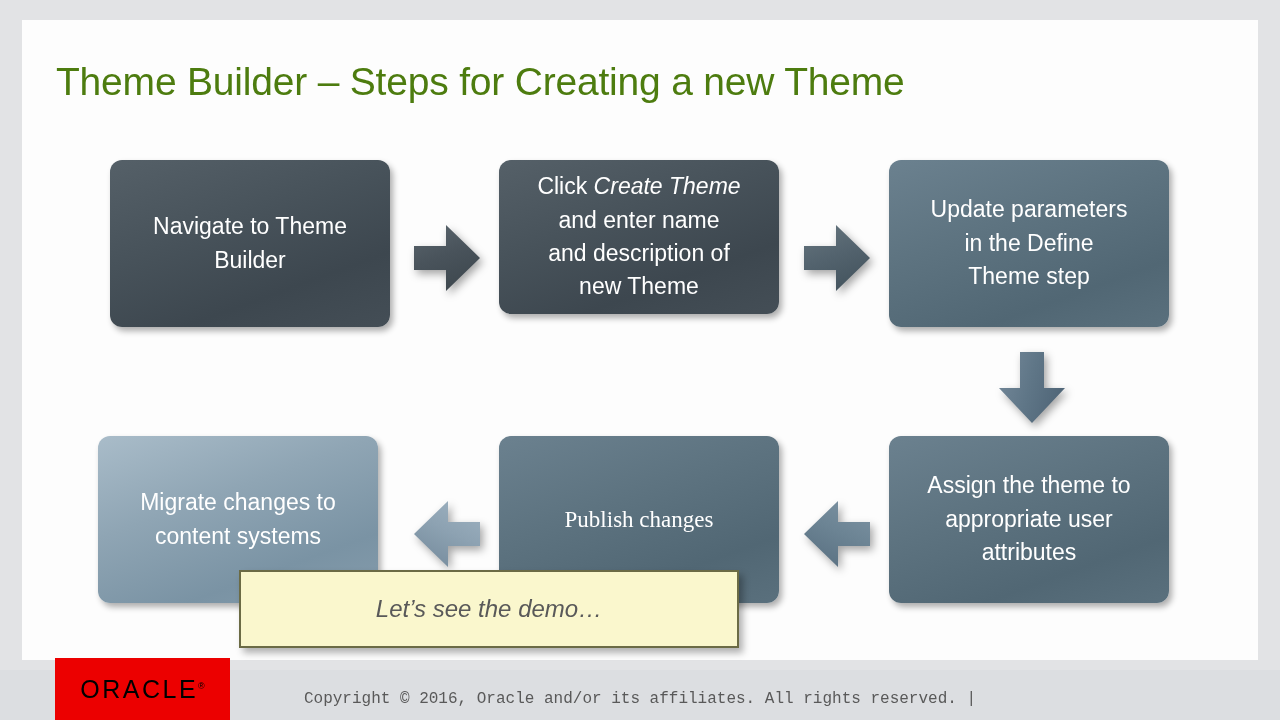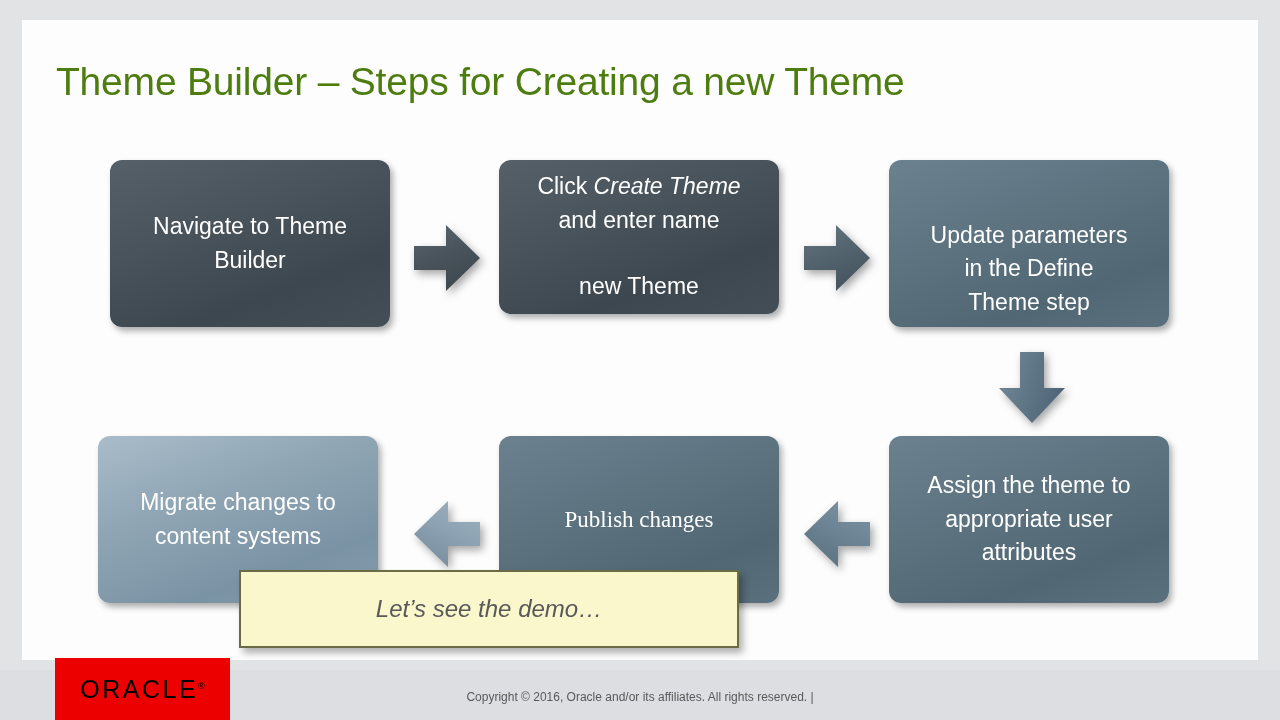--- a/index.html
+++ b/index.html
@@ -67,21 +67,21 @@
     background: linear-gradient(160deg, #6b818f 0%, #5d7380 40%, #516774 75%, #5a707d 100%);
   }
   
   .tone-light {
     background: linear-gradient(160deg, #a9bcc9 0%, #8fa5b4 38%, #7a93a4 74%, #859cac 100%);
   }
 
   
   #box-1 { left: 88px;  top: 140px; width: 280px; height: 167px; }
   #box-2 { left: 477px; top: 140px; width: 280px; height: 154px; }
-  #box-3 { left: 867px; top: 140px; width: 280px; height: 167px; align-items: flex-end; }
+  #box-3 { left: 867px; top: 140px; width: 280px; height: 167px; }
   #box-4 { left: 867px; top: 416px; width: 280px; height: 167px; }
   #box-5 { left: 477px; top: 416px; width: 280px; height: 167px; font-family: Liberation Serif, serif; }
   #box-6 { left: 76px;  top: 416px; width: 280px; height: 167px; }
 
   
   .arrow {
     position: absolute;
     filter: drop-shadow(3px 4px 4px rgba(0,0,0,0.35));
   }
   .arrow svg { display: block; }
@@ -140,22 +140,23 @@
     font-size: 9px;
     vertical-align: super;
     letter-spacing: 0;
   }
   .copyright {
     position: absolute;
     left: 0;
     top: 690px;
     width: 1280px;
     text-align: center;
-    font-size: 12px;
+    font-size: 16px;
     color: #595959;
+    font-family: Liberation Mono, monospace;
   }
 </style>
 </head>
 <body>
 
 <div class="screen">
 
   <div class="slide">
 
     <h1 class="slide-title">Theme Builder – Steps for Creating a new Theme</h1>
@@ -177,21 +178,21 @@
           </linearGradient>
         </defs>
         <path d="M2,24 L34,24 L34,3 L68,36 L34,69 L34,48 L2,48 Z" fill="url(#gA1)"></path>
       </svg>
     </div>
 
     <div class="pbox tone-dark" id="box-2">
       <span class="txt">
         <span>Click </span><em>Create Theme</em><br>
         <span>and enter name</span><br>
-        <br>
+        <span>and description of</span><br>
         <span>new Theme</span>
       </span>
     </div>
 
     <div class="arrow" id="arrow-2">
       <svg width="70" height="72" viewBox="0 0 70 72">
         <defs>
           <linearGradient id="gA2" x1="0" y1="0" x2="0.4" y2="1">
             <stop offset="0%" stop-color="#67767f"></stop>
               <stop offset="55%" stop-color="#53636e"></stop>

